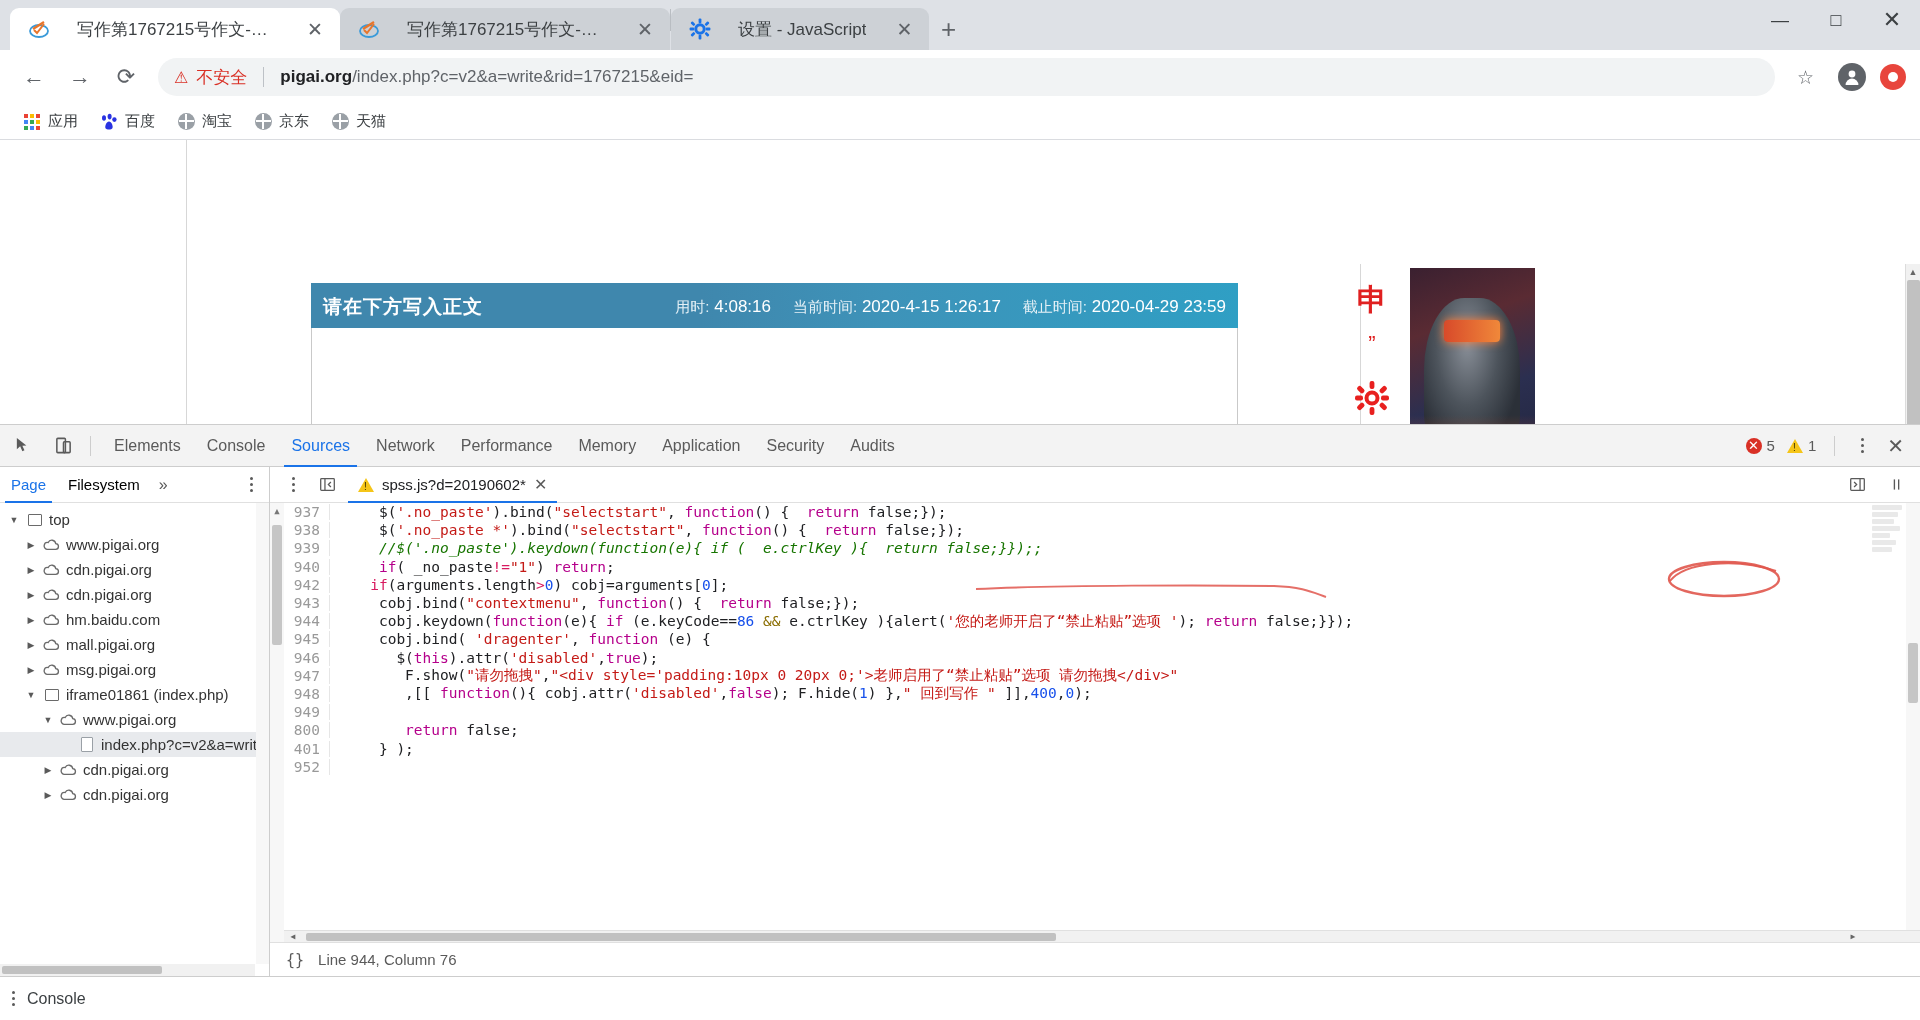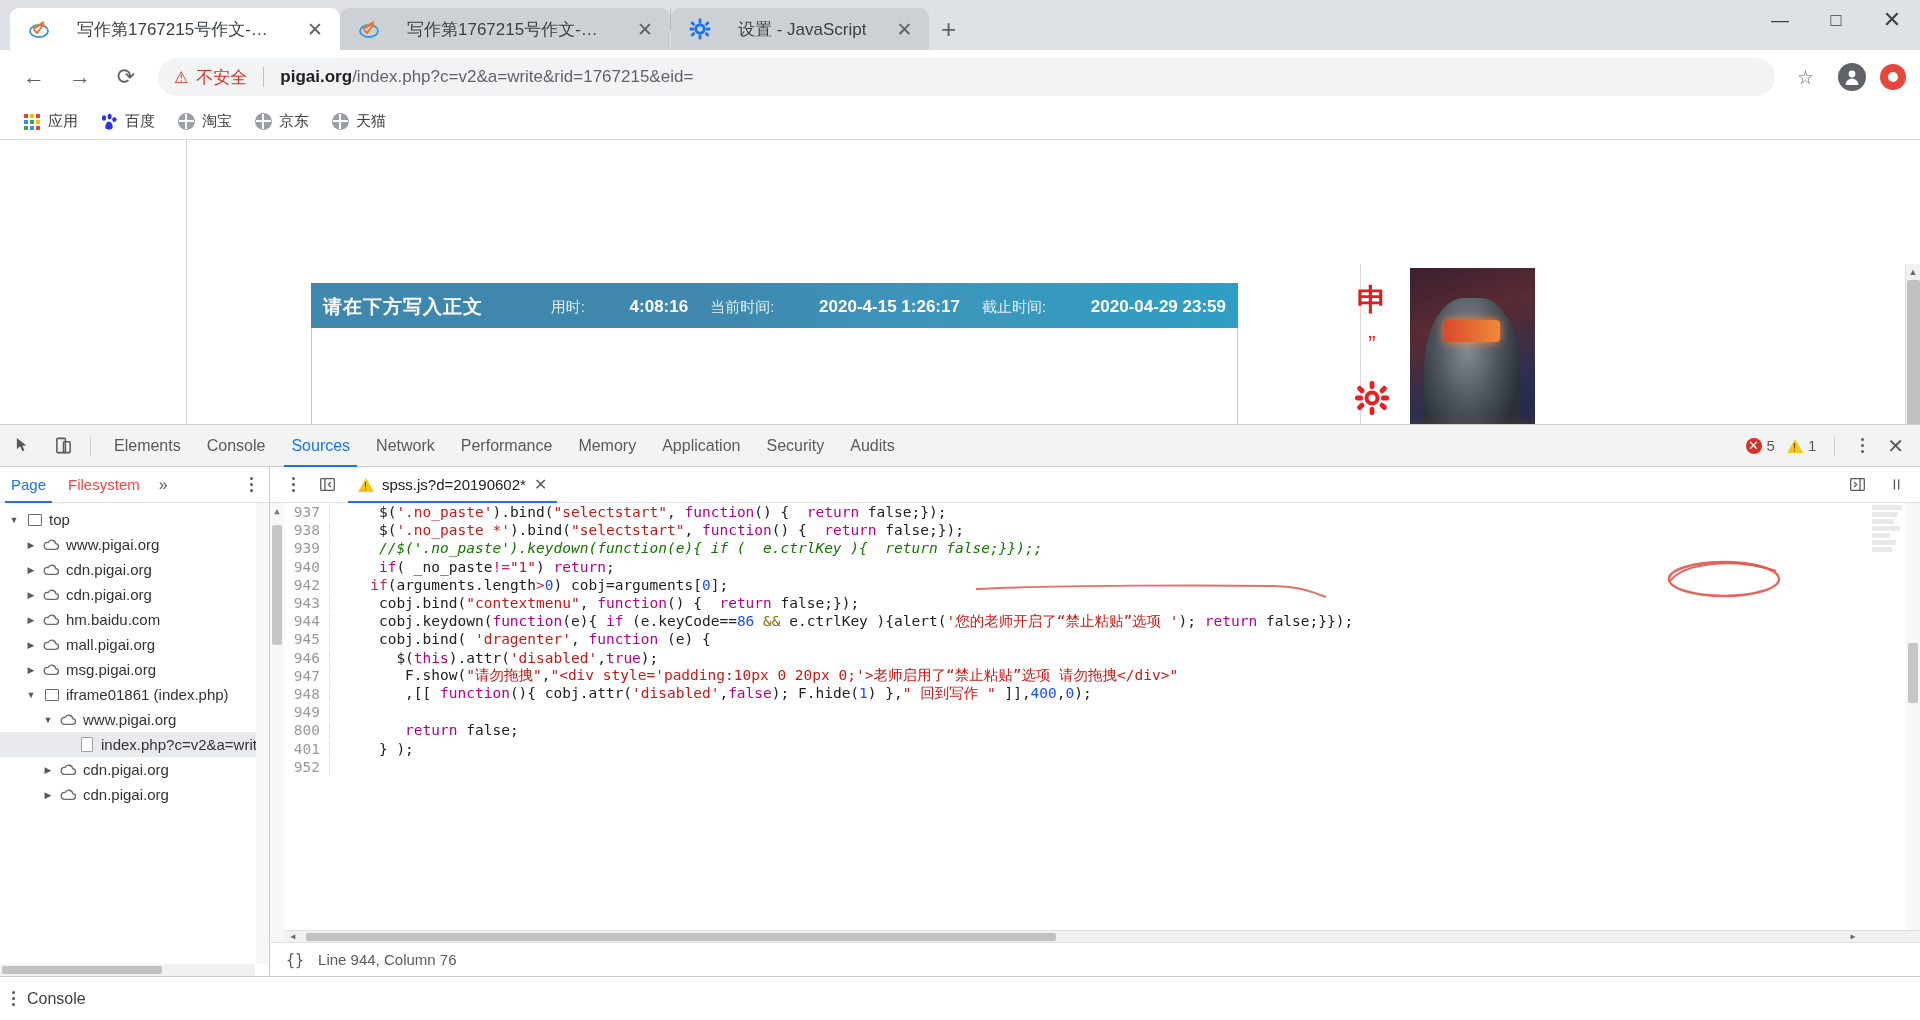--- a/index.html
+++ b/index.html
@@ -66,21 +66,21 @@
   .vp-inner { position:relative; flex:1; }
   .leftrule { position:absolute; left:186px; top:0; bottom:0; width:1px; background:#d7d7d7; }
 
   .banner { position:absolute; left:311px; top:143px; width:927px; height:47px;
             background:linear-gradient(90deg,#3f87ad 0%,#3f87ad 42%,#3e93b9 62%,#2f9fc4 100%);
             display:flex; align-items:center; padding:0 12px; color:#fff;text-align:center; }
   .banner .btitle { font-size:19px; font-weight:bold; letter-spacing:1px; }
   .banner .bmeta { margin-left:auto; display:flex; align-items:center; gap:22px;
                    font-size:17px; white-space:nowrap; }
   .bmeta .lab { font-size:15px; color:#e4f0f6; }
-  .bmeta .val { font-weight:bold;margin-left:40px; }
+  .bmeta .val { font-weight:normal; }
   .editarea { position:absolute; left:311px; top:188px; width:927px; height:225px;
               background:#fff; border-left:1px solid #c9c9c9; border-right:1px solid #c9c9c9; }
   .rightrule { position:absolute; left:1360px; top:124px; bottom:0; width:1px; background:#d7d7d7;}
 
   .float-ads { position:absolute; left:1348px; top:140px; width:48px; }
   .ad-ch { font-size:30px; color:#e02020; font-weight:bold; text-align:center;
            text-shadow:0 0 2px #fff; }
   .ad-q { font-size:22px; color:#e02020; text-align:center; margin-top:10px; }
   .ad-gear { width:34px; height:34px; margin:24px auto 0; position:relative; }
   .gearsvg { width:34px; height:34px; }
@@ -128,21 +128,21 @@
   .kebab { width:26px; display:flex; flex-direction:column; align-items:center; gap:3px; }
   .kebab i { width:3px; height:3px; border-radius:50%; background:#5a5a5a; display:block; }
   .dt-close { font-size:20px; color:#5a5a5a; padding:0 8px; }
 
   .dt-body { flex:1 1 auto; display:flex; min-height:0; }
   .dt-nav { width:270px; flex:0 0 270px; border-right:1px solid #cdcdcd; display:flex;
             flex-direction:column; min-height:0; }
   .nav-tabs { height:36px; display:flex; align-items:center; border-bottom:1px solid #e0e0e0;
               flex:0 0 36px; }
   .nav-tab { padding:0 11px; height:36px; display:flex; align-items:center; font-size:15px;
-             color:#ef4444; position:relative; }
+             color:#000000; position:relative; }
   .nav-tab.sel { color:#1a73e8; }
   .nav-tab.sel:after { content:""; position:absolute; left:5px; right:5px; bottom:0; height:2px;
                        background:#1a73e8; }
   .nav-more { font-size:16px; color:#5a5a5a; padding:0 8px; }
   .tree { flex:1 1 auto; overflow:hidden; padding-top:4px; font-size:15px; color:#333;
           position:relative; }
   .tnode { display:flex; align-items:center; height:25px; gap:6px; white-space:nowrap; }
   .tnode.sel { background:#e8eaed; }
   .tw { width:12px; flex:0 0 12px; font-size:9px; color:#5a5a5a; text-align:center; }
   .ticon { width:17px; height:17px; flex:0 0 17px; display:flex; align-items:center;

